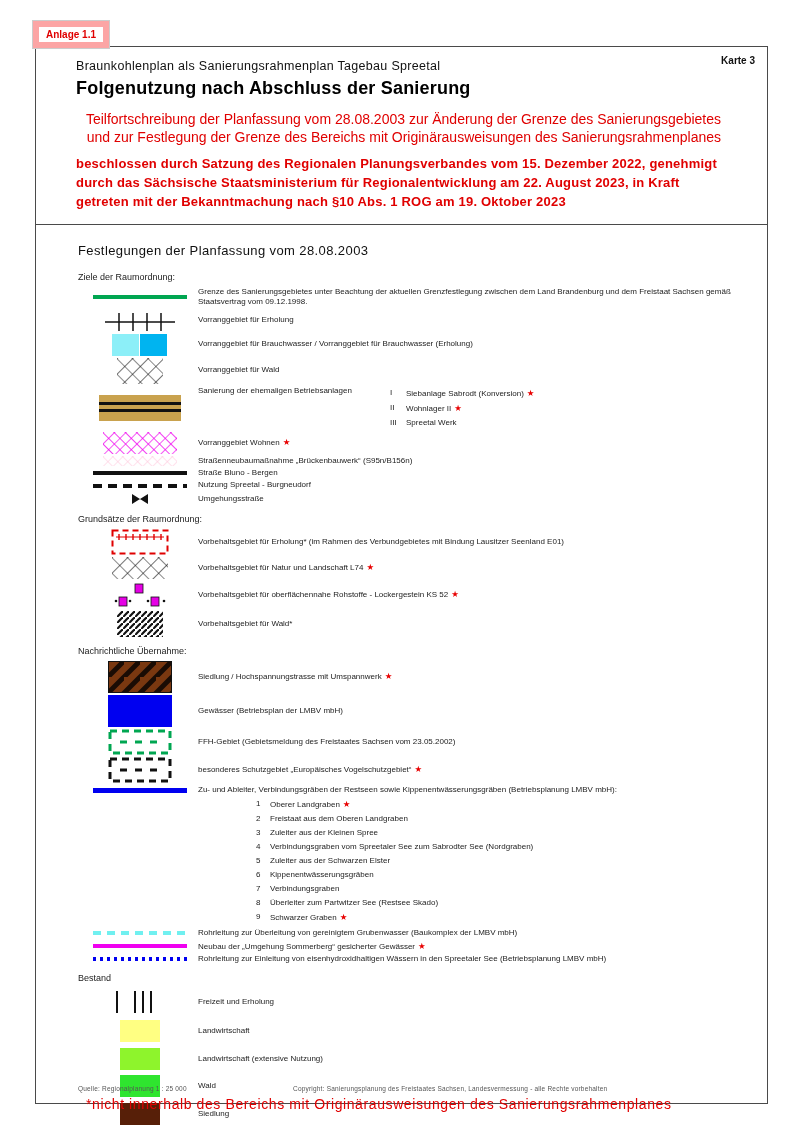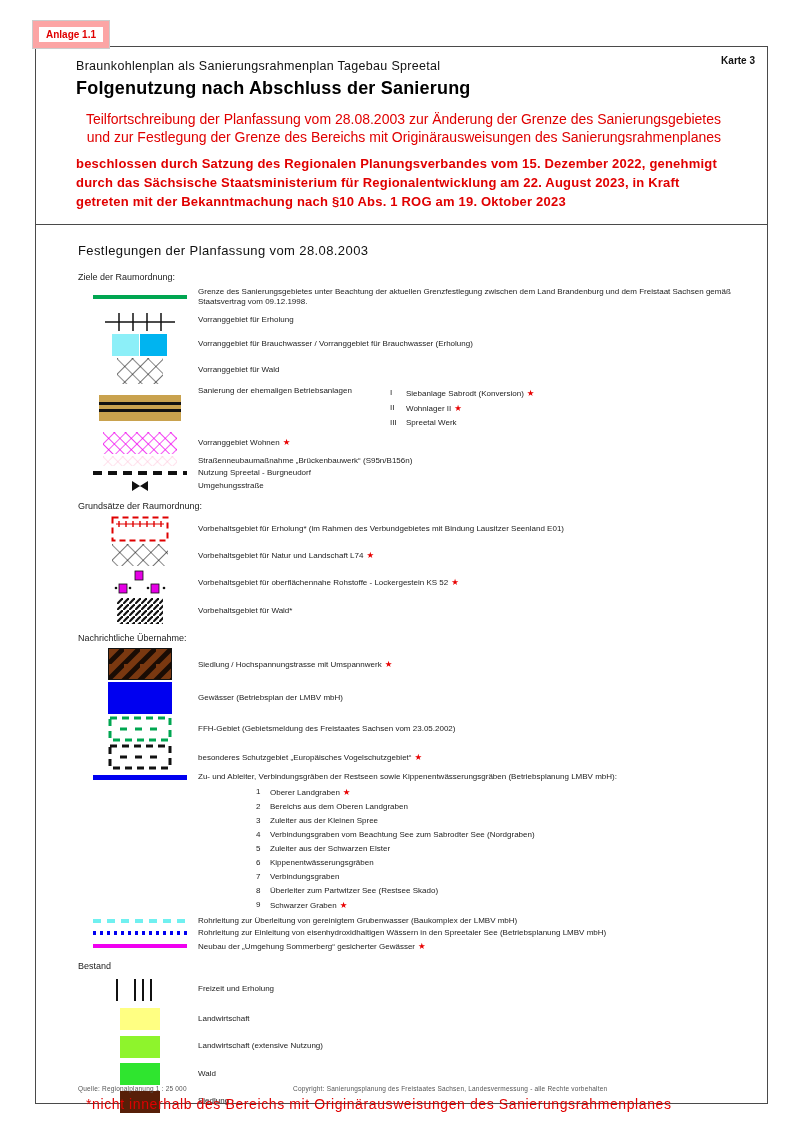--- a/index.html
+++ b/index.html
@@ -162,20 +162,28 @@
             <div class="sym">
               <svg width="74" height="10">
                 <rect width="74" height="10" fill="url(#p-cross-faint)"></rect>
               </svg>
             </div>
             <div class="lbl">Straßenneubaumaßnahme „Brückenbauwerk“ (S95n/B156n)</div>
           </div>
           <div class="row">
             <div class="sym">
               <svg width="96" height="8">
+                <line x1="1" y1="4" x2="95" y2="4" stroke="#111" stroke-width="4"></line>
+              </svg>
+            </div>
+            <div class="lbl">Straße Bluno - Bergen</div>
+          </div>
+          <div class="row">
+            <div class="sym">
+              <svg width="96" height="8">
                 <line x1="1" y1="4" x2="95" y2="4" stroke="#111" stroke-width="4" stroke-dasharray="9 6"></line>
               </svg>
             </div>
             <div class="lbl">Nutzung Spreetal - Burgneudorf</div>
           </div>
           <div class="row">
             <div class="sym">
               <svg width="18" height="12">
                 <path d="M1 1 L17 11 V1 L1 11 Z" fill="#111"></path>
               </svg>
@@ -270,29 +278,29 @@
             </div>
             <div class="lbl">Zu- und Ableiter, Verbindungsgräben der Restseen sowie Kippenentwässerungsgräben (Betriebsplanung LMBV mbH):</div>
           </div>
           <div class="subcol sub-below">
             <div class="srow">
               <span class="snum">1</span>
               <span>Oberer Landgraben<span class="star">★</span></span>
             </div>
             <div class="srow">
               <span class="snum">2</span>
-              <span>Bereichs aus dem Oberen Landgraben</span>
+              <span>Freistaat aus dem Oberen Landgraben</span>
             </div>
             <div class="srow">
               <span class="snum">3</span>
               <span>Zuleiter aus der Kleinen Spree</span>
             </div>
             <div class="srow">
               <span class="snum">4</span>
-              <span>Verbindungsgraben vom Beachtung See zum Sabrodter See (Nordgraben)</span>
+              <span>Verbindungsgraben vom Spreetaler See zum Sabrodter See (Nordgraben)</span>
             </div>
             <div class="srow">
               <span class="snum">5</span>
               <span>Zuleiter aus der Schwarzen Elster</span>
             </div>
             <div class="srow">
               <span class="snum">6</span>
               <span>Kippenentwässerungsgräben</span>
             </div>
             <div class="srow">
@@ -312,32 +320,32 @@
             <div class="sym">
               <svg width="96" height="8">
                 <line x1="1" y1="4" x2="95" y2="4" stroke="#70f0f0" stroke-width="4" stroke-dasharray="8 6"></line>
               </svg>
             </div>
             <div class="lbl">Rohrleitung zur Überleitung von gereinigtem Grubenwasser (Baukomplex der LMBV mbH)</div>
           </div>
           <div class="row">
             <div class="sym">
               <svg width="96" height="8">
+                <line x1="1" y1="4" x2="95" y2="4" stroke="#f000f0" stroke-width="4"></line>
+              </svg>
+            </div>
+            <div class="lbl">Neubau der „Umgehung Sommerberg“ gesicherter Gewässer<span class="star">★</span></div>
+          </div>
+          <div class="row">
+            <div class="sym">
+              <svg width="96" height="8">
                 <line x1="1" y1="4" x2="95" y2="4" stroke="#0000f0" stroke-width="4" stroke-dasharray="3 4"></line>
               </svg>
             </div>
             <div class="lbl">Rohrleitung zur Einleitung von eisenhydroxidhaltigen Wässern in den Spreetaler See (Betriebsplanung LMBV mbH)</div>
-          </div>
-          <div class="row">
-            <div class="sym">
-              <svg width="96" height="8">
-                <line x1="1" y1="4" x2="95" y2="4" stroke="#f000f0" stroke-width="4"></line>
-              </svg>
-            </div>
-            <div class="lbl">Neubau der „Umgehung Sommerberg“ gesicherter Gewässer<span class="star">★</span></div>
           </div>
         </div>
         <div class="group g-bestand">
           <div class="group-label">Bestand</div>
           <div class="row">
             <div class="sym">
               <svg width="70" height="26">
                 <line x1="12" y1="2" x2="12" y2="24" stroke="#111" stroke-width="2"></line>
                 <line x1="30" y1="2" x2="30" y2="24" stroke="#111" stroke-width="2"></line>
                 <line x1="38" y1="2" x2="38" y2="24" stroke="#111" stroke-width="2"></line>

